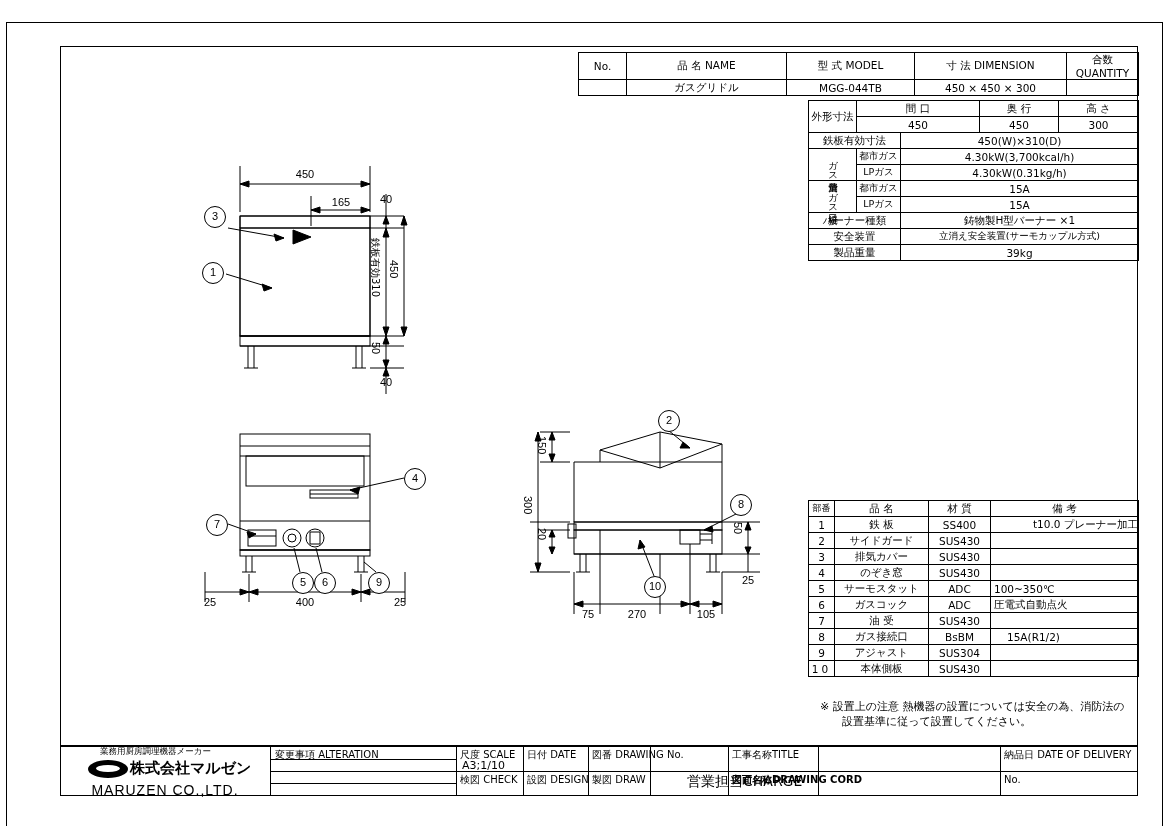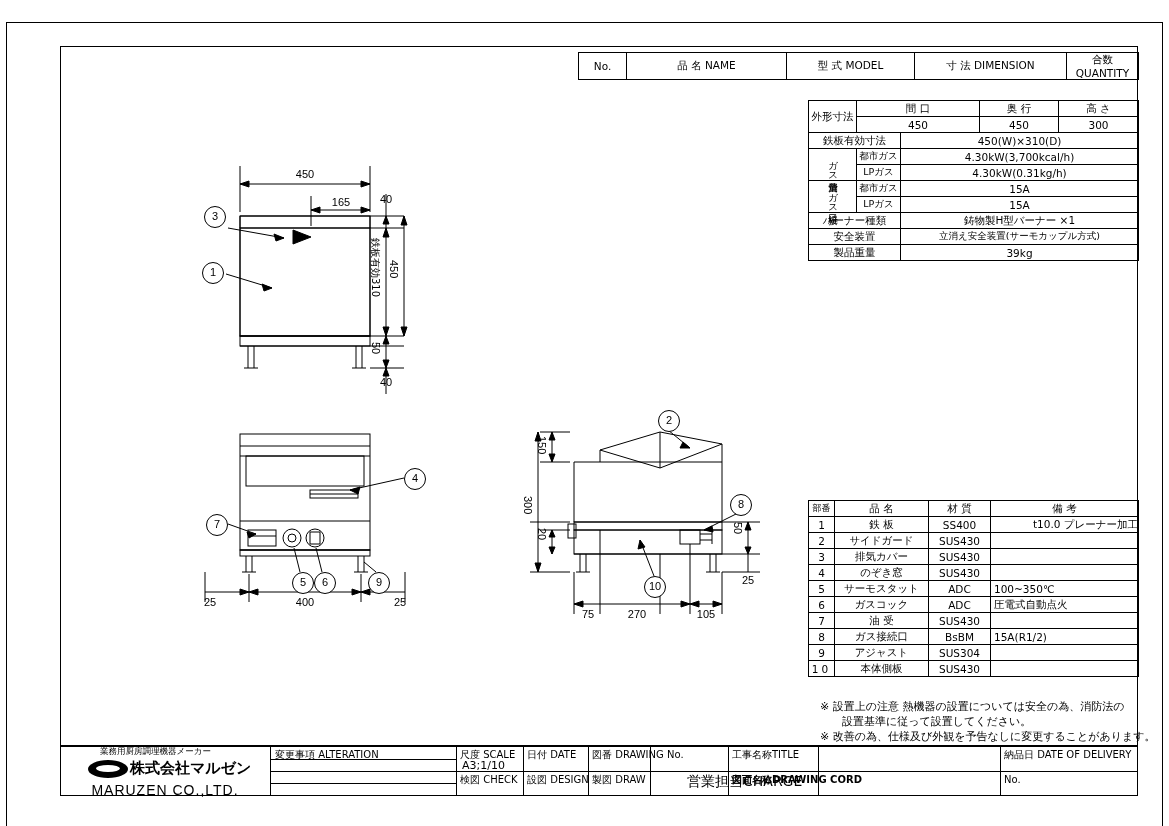--- a/index.html
+++ b/index.html
@@ -38,20 +38,27 @@
         <col style="width:72px">
       </colgroup>
     <tbody>
         <tr>
       <td>No.</td>
       <td>品 名 NAME</td>
       <td>型 式 MODEL</td>
       <td>寸 法 DIMENSION</td>
       <td>合数 QUANTITY</td>
     </tr>
+    <tr>
+      <td></td>
+      <td>ガスグリドル</td>
+      <td>MGG-044TB</td>
+      <td>450 × 450 × 300</td>
+      <td></td>
+    </tr>
   </tbody>
     </table>
 
   <table class="grid" style="left:808px;top:84px;width:330px;">
     <colgroup>
         <col style="width:48px">
         <col style="width:44px">
         <col style="width:79px">
         <col style="width:79px">
         <col style="width:80px">
@@ -158,40 +165,39 @@
     <tr>
           <td>7</td>
           <td>油 受</td>
           <td>SUS430</td>
           <td style="text-align:left;padding-left:3px;"></td>
         </tr>
     <tr>
           <td>8</td>
           <td>ガス接続口</td>
           <td>BsBM</td>
-          <td style="text-align:left;padding-left:3px;">15A(R1/2)</td>
+          <td style="text-align:left;padding-left:16px;">15A(R1/2)</td>
         </tr>
     <tr>
           <td>9</td>
           <td>アジャスト</td>
           <td>SUS304</td>
           <td style="text-align:left;padding-left:3px;"></td>
         </tr>
     <tr>
           <td style="letter-spacing:3px;">10</td>
           <td>本体側板</td>
           <td>SUS430</td>
           <td style="text-align:left;padding-left:3px;"></td>
         </tr>
   </tbody>
     </table>
 
   <div class="note" style="left:820px;top:683px;">※ 設置上の注意 熱機器の設置については安全の為、消防法の</div>
   <div class="note" style="left:820px;top:698px;">　　設置基準に従って設置してください。</div>
-  <div class="note" style="left:820px;top:713px;">※ 改善の為、仕様及び外観を予告なしに変更することがあります。</div>
 
   <svg width="1169" height="826">
     <g fill="none" stroke="#000" stroke-width="1">
 
       <rect x="240" y="200" width="130" height="120"></rect>
       <rect x="240" y="212" width="130" height="108"></rect>
       <path d="M240 200 L370 200 L370 212 L240 212 Z"></path>
       <line x1="240" y1="320" x2="370" y2="320"></line>
       <line x1="240" y1="330" x2="370" y2="330"></line>
       <rect x="240" y="320" width="130" height="10"></rect>

